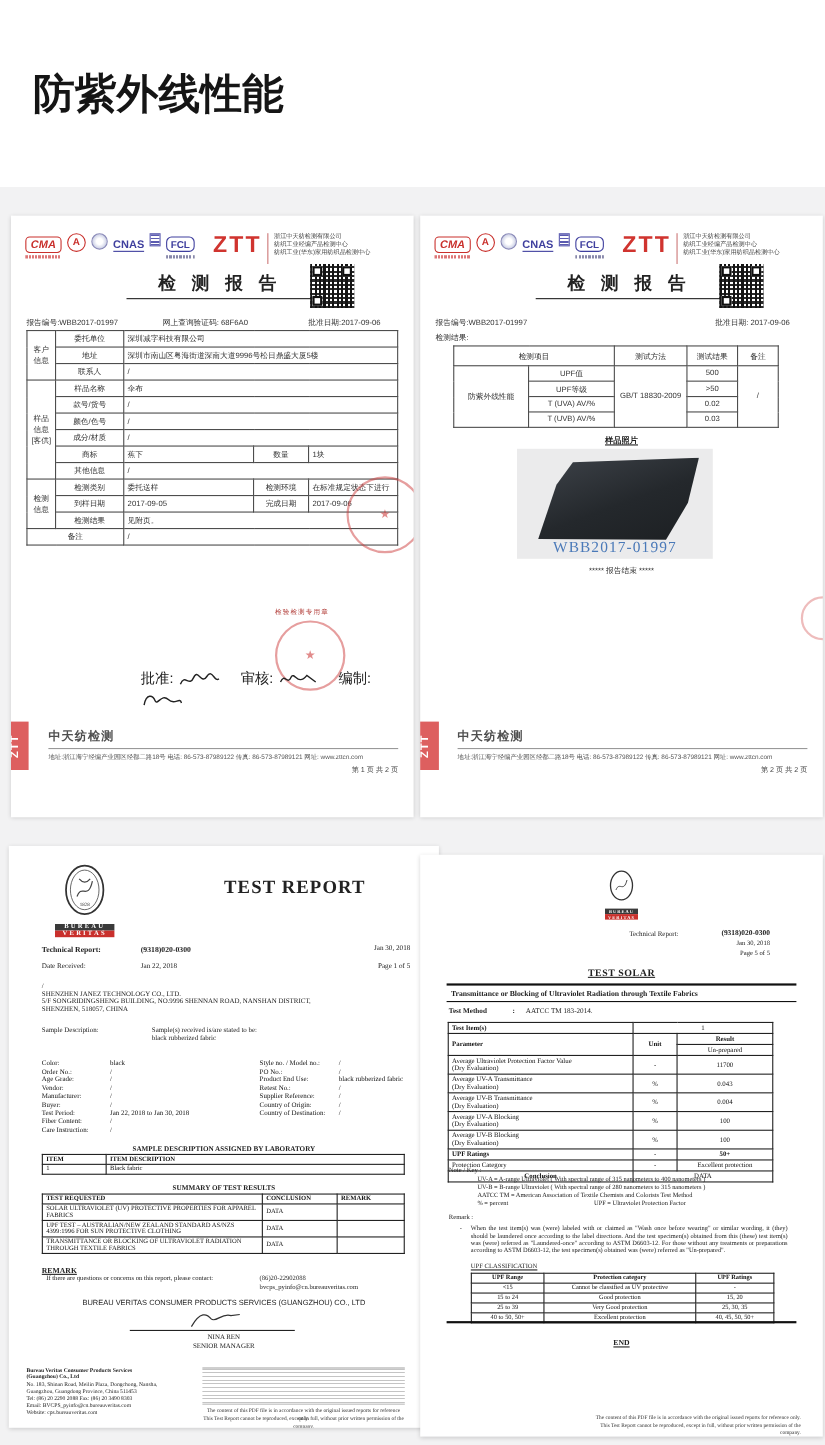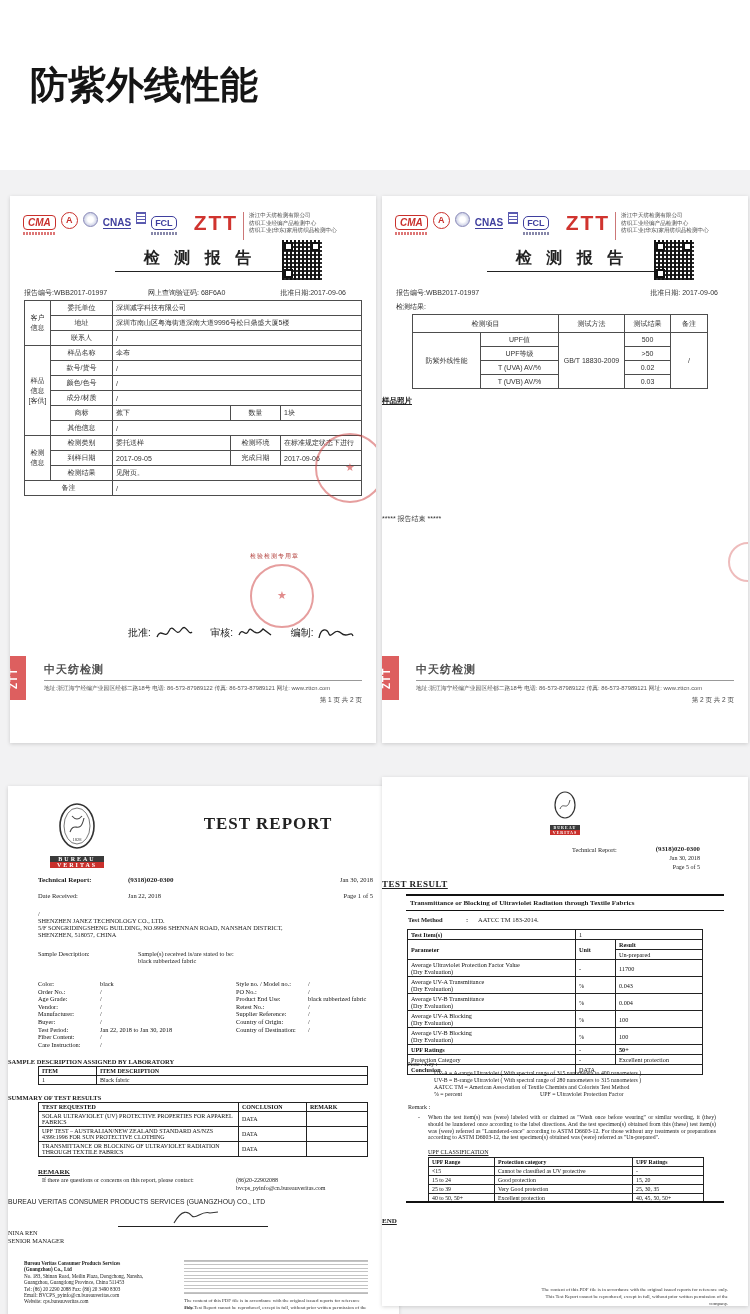--- a/index.html
+++ b/index.html
@@ -2,21 +2,21 @@
 <html><head>
 <meta charset="utf-8">
 <style>
   *{margin:0;padding:0;box-sizing:border-box}
   html,body{width:750px;height:1314px;overflow:hidden}
   body{position:relative;background:#fff;font-family:"Liberation Sans",sans-serif;color:#222}
   .abs{position:absolute}
   .gray{position:absolute;left:0;top:170px;right:0;bottom:0;background:#f2f2f3}
   .paper{position:absolute;background:#fff;box-shadow:0 1px 4px rgba(0,0,0,.16);overflow:hidden}
   .ser{font-family:"Liberation Serif",serif}
-  .b{font-weight:bold}.c{}.r{text-align:right}.u{text-decoration:underline}
+  .b{font-weight:bold}.c{text-align:center}.r{text-align:right}.u{text-decoration:underline}
   table{border-collapse:collapse;table-layout:fixed}
   
   .logos{position:absolute;left:13px;top:16px;right:8px;height:36px;display:flex;align-items:flex-start;gap:5px}
   .cma{color:#c9302c;border:1.5px solid #c9302c;border-radius:4px;font-weight:bold;font-size:10px;padding:1px 4px;font-style:italic}
   .lgsub{height:3px;margin-top:2px;background:repeating-linear-gradient(90deg,#d77 0 2px,transparent 2px 3px)}
   .cal{width:17px;height:17px;border:1.6px solid #c9302c;border-radius:50%;color:#c9302c;font-size:9px;font-weight:bold;text-align:center;line-height:14px}
   .seal{width:15px;height:15px;border-radius:50%;border:1.4px solid #8a8ab8;background:radial-gradient(circle,#fff 30%,#cdd1e6 70%)}
   .cnas{color:#3f3f9e;font-weight:bold;font-size:10px;border-bottom:1.4px solid #3f3f9e}
   .bluebox{width:10px;height:12px;background:repeating-linear-gradient(180deg,#5b5bb0 0 1.5px,transparent 1.5px 3px);border:1px solid #5b5bb0}
   .fcl{color:#3f3f9e;border:1.4px solid #3f3f9e;border-radius:5px;font-weight:bold;font-size:9px;padding:1px 3px}
@@ -161,21 +161,21 @@
     </table>
 
   <div class="stamp" style="left:305px;top:237px;width:70px;height:70px">
       <s>★</s>
     </div>
   <div class="stamptxt" style="left:240px;top:356px">检验检测专用章</div>
   <div class="stamp" style="left:240px;top:368px;width:64px;height:64px">
       <s>★</s>
     </div>
 
-  <div class="abs" style="left:118px;top:428px;font-size:10px">
+  <div class="abs" style="left:118px;top:412px;font-size:13px">
     <span>批准:</span>
     <svg class="sig" width="40" height="18" viewBox="0 0 40 18">
         <path d="M3 13 C7 3,11 16,15 7 S22 14,27 6 S34 12,38 8" fill="none" stroke="#222" stroke-width="1.3"></path>
       </svg>
     <span style="margin-left:14px">审核:</span>
     <svg class="sig" width="38" height="18" viewBox="0 0 38 18">
         <path d="M3 11 C7 2,9 15,13 6 C16 2,19 15,27 5 L35 11" fill="none" stroke="#222" stroke-width="1.3"></path>
       </svg>
     <span style="margin-left:14px">编制:</span>
     <svg class="sig" width="40" height="18" viewBox="0 0 40 18">
@@ -246,31 +246,35 @@
           <td>0.02</td>
         </tr>
     <tr>
           <td>T (UVB) AV/%</td>
           <td>0.03</td>
         </tr>
   </tbody>
     </table>
 
   <div class="abs b c u" style="left:0;right:0;top:200px;font-size:7.5px">样品照片</div>
+  <div class="abs" style="left:88px;top:212px;width:178px;height:100px;background:#ebebec">
+    <div class="fab"></div>
+    <div class="abs ser" style="left:0;right:0;bottom:1px;text-align:center;font-size:14px;letter-spacing:1px;color:#4a79b8">WBB2017-01997</div>
+  </div>
   <div class="abs c" style="left:0;right:0;top:318px;font-size:7px;color:#333">***** 报告结束 *****</div>
 
   <div class="stamp" style="left:346px;top:346px;width:40px;height:40px;border-color:rgba(205,62,62,.35)"></div>
 
   <div class="ztab" style="left:-1px;top:460px">ZTT</div>
   <div class="zfootbrand" style="left:34px;top:466px">中天纺检测</div>
   <div class="zfootaddr" style="left:34px;top:484px;right:14px">地址:浙江海宁经编产业园区经都二路18号  电话: 86-573-87989122  传真: 86-573-87989121  网址: www.zttcn.com</div>
   <div class="abs" style="right:14px;top:500px;font-size:6.5px;color:#444">第 2 页 共 2 页</div>
 </div>
 
-<div class="paper ser" style="left:8px;top:786px;width:391px;height:529px">
+<div class="paper ser" style="left:8px;top:769px;width:391px;height:529px">
   <div class="abs" style="left:42px;top:16px;width:54px">
     <svg width="54" height="50" viewBox="0 0 54 50">
       <ellipse cx="27" cy="24" rx="17" ry="22" class="bvoval"></ellipse>
       <ellipse cx="27" cy="24" rx="13" ry="18" fill="none" stroke="#555" stroke-width=".8"></ellipse>
       <path d="M20 30 C24 18,30 34,34 16 M22 14 q5 6 10 0" fill="none" stroke="#444" stroke-width="1.1"></path>
       <text x="27" y="39" text-anchor="middle" font-size="4.5" fill="#333">1828</text>
     </svg>
     <div class="bvbar1">BUREAU</div>
     <div class="bvbar2">VERITAS</div>
   </div>
@@ -449,21 +453,21 @@
     </svg>
     <div class="bvbar1" style="font-size:4px;letter-spacing:1px">BUREAU</div>
     <div class="bvbar2" style="font-size:4px;letter-spacing:1px">VERITAS</div>
   </div>
 
   <div class="abs" style="left:190px;top:69px;font-size:6.3px">Technical Report:</div>
   <div class="abs b r" style="right:48px;top:68px;font-size:6.8px">(9318)020-0300</div>
   <div class="abs r" style="right:48px;top:78px;font-size:6px">Jan 30, 2018</div>
   <div class="abs r" style="right:48px;top:87px;font-size:6px">Page 5 of 5</div>
 
-  <div class="abs b c u" style="left:0;right:0;top:102px;font-size:9px;letter-spacing:.5px">TEST RESULT</div>
+  <div class="abs b c u" style="left:0;right:0;top:102px;font-size:9px;letter-spacing:.5px">TEST SOLAR</div>
   <div class="secbar" style="top:117px">Transmittance or Blocking of Ultraviolet Radiation through Textile Fabrics</div>
 
   <div class="abs b" style="left:26px;top:139px;font-size:6.5px">Test Method</div>
   <div class="abs b" style="left:84px;top:139px;font-size:6.5px">:</div>
   <div class="abs" style="left:96px;top:139px;font-size:6.5px">AATCC TM 183-2014.</div>
 
   <table class="t4 abs" style="left:25px;top:152px;width:296px">
     <colgroup>
         <col style="width:168px">
         <col style="width:40px">

